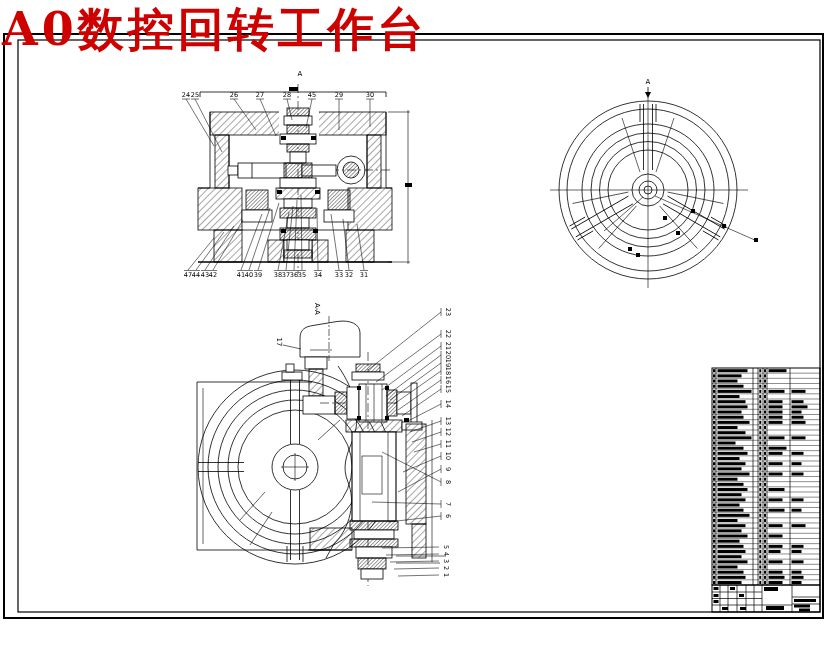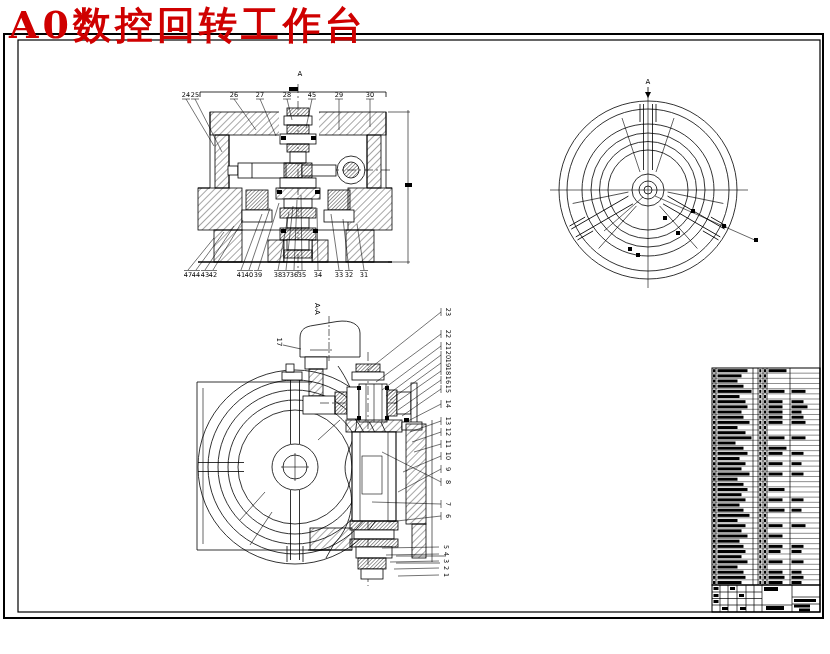--- a/index.html
+++ b/index.html
@@ -1,20 +1,20 @@
 <!DOCTYPE html>
 <html><head>
 <meta charset="utf-8">
 <style>
   html,body{margin:0;padding:0;background:#ffffff;}
   #stage{position:relative;width:830px;height:654px;background:#fff;overflow:hidden;
          font-family:"DejaVu Sans",sans-serif;}
   #draw{position:absolute;left:0;top:0;}
-  #drawing-title{position:absolute;left:9px;top:4px;font-family:"DejaVu Serif",serif;
-    font-weight:bold;font-size:38px;letter-spacing:4px;color:#cf0000;white-space:nowrap;
+  #drawing-title{position:absolute;left:2px;top:4px;font-family:"DejaVu Serif",serif;
+    font-weight:bold;font-size:46px;letter-spacing:4px;color:#cf0000;white-space:nowrap;
     line-height:1.1;z-index:5;}
   text{font-family:"DejaVu Sans",sans-serif;}
 </style>
 </head>
 <body>
 
 <div id="stage">
 
   <svg id="draw" width="830" height="654" viewBox="0 0 830 654">
     <defs>

